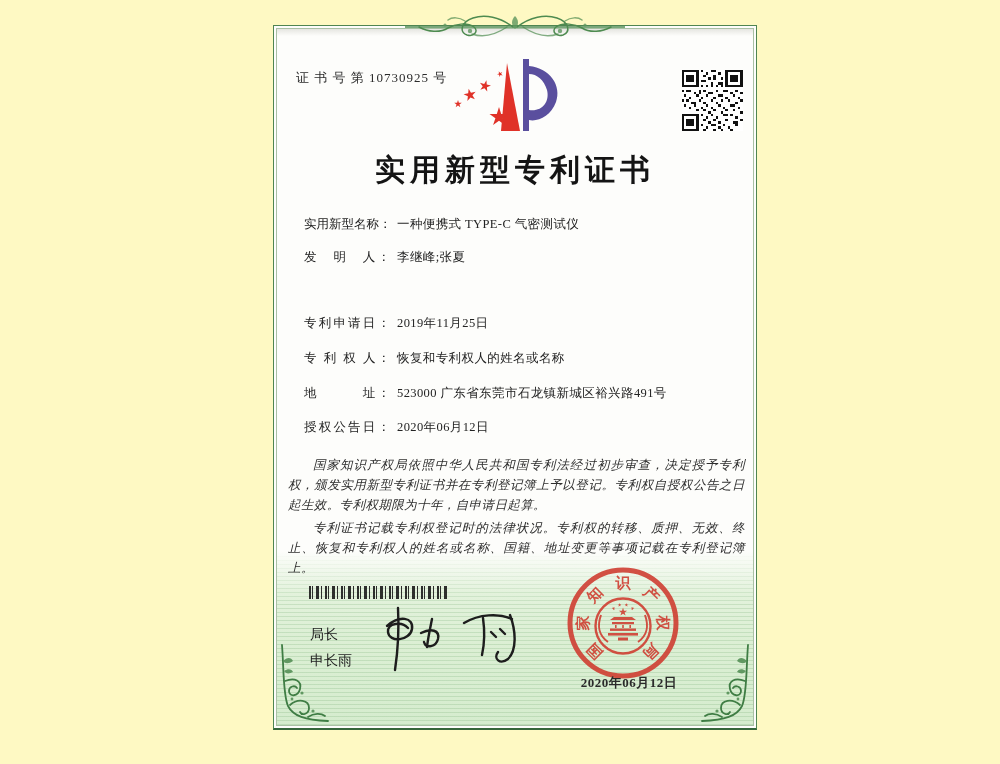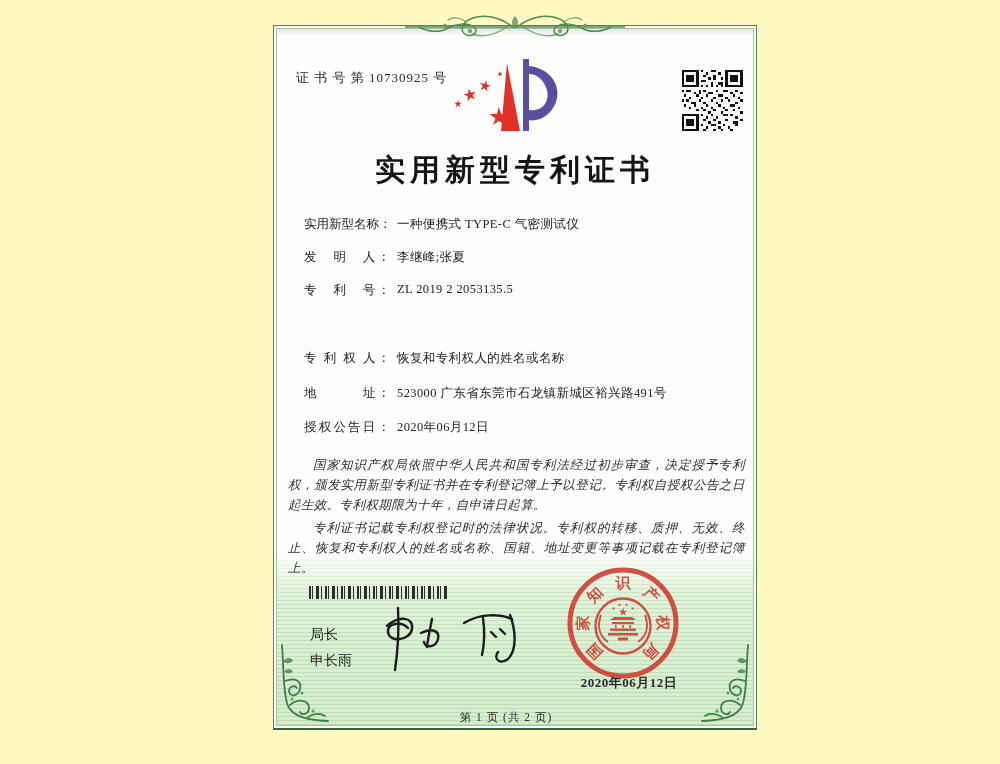--- a/index.html
+++ b/index.html
@@ -152,22 +152,22 @@
     </svg>
 
     <div class="title">实用新型专利证书</div>
 
     <div class="row r1">
       <span class="flabel">实用新型名称：</span><span class="fvalue">一种便携式 TYPE-C 气密测试仪</span>
     </div>
     <div class="row r2">
       <span class="flabel">发　明　人：</span><span class="fvalue">李继峰;张夏</span>
     </div>
-    <div class="row r3">
-      <span class="flabel">专　利　号：</span><span class="fvalue">ZL 2019 2 2053135.5</span>
+    <div class="row r4">
+      <span class="flabel">专利申请日：</span><span class="fvalue">2019年11月25日</span>
     </div>
     <div class="row r5">
       <span class="flabel">专 利 权 人：</span><span class="fvalue">恢复和专利权人的姓名或名称</span>
     </div>
     <div class="row r6">
       <span class="flabel">地　　　址：</span><span class="fvalue">523000 广东省东莞市石龙镇新城区裕兴路491号</span>
     </div>
     <div class="row r7">
       <span class="flabel">授权公告日：</span><span class="fvalue">2020年06月12日</span>
     </div>
@@ -222,21 +222,20 @@
           <text transform="rotate(0) translate(0,-35)">识</text>
           <text transform="rotate(45) translate(0,-35)">产</text>
           <text transform="rotate(90) translate(0,-35)">权</text>
           <text transform="rotate(135) translate(0,-35)">局</text>
         </g>
       </g>
     </svg>
 
     <div class="seal-date">2020年06月12日</div>
 
-    <div class="page-ind">第 1 页 (共 2 页)</div>
 
     <svg class="flourish fl" viewBox="0 0 52 80">
       <g stroke="#3f7d44" fill="none" stroke-width="1.8" stroke-linecap="round">
         <path d="M4,2 C6,28 5,52 10,63 C15,73 27,77 50,78"></path>
         <path d="M7,38 C17,34 24,38 22,46 C20,54 11,54 11,48 C11,43 17,42 19,45"></path>
         <path d="M12,62 C20,55 31,57 31,65 C31,71 24,73 22,69"></path>
         <path d="M30,74 C36,70 43,70 47,73"></path>
       </g>
       <g fill="#4e8b50" opacity=".85">
         <path d="M5,18 C9,14 13,14 15,18 C11,21 7,21 5,18 Z"></path>

